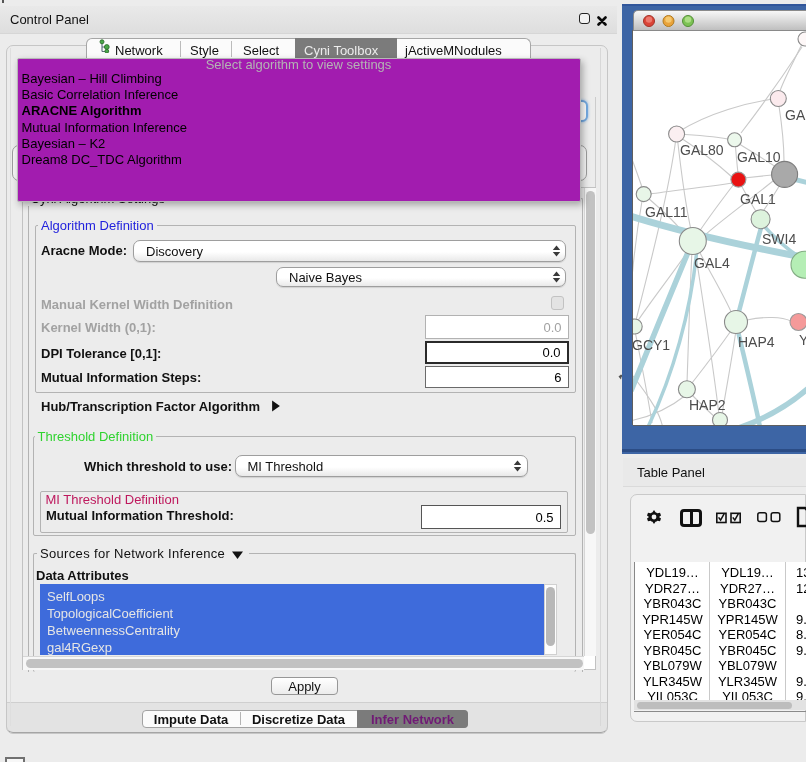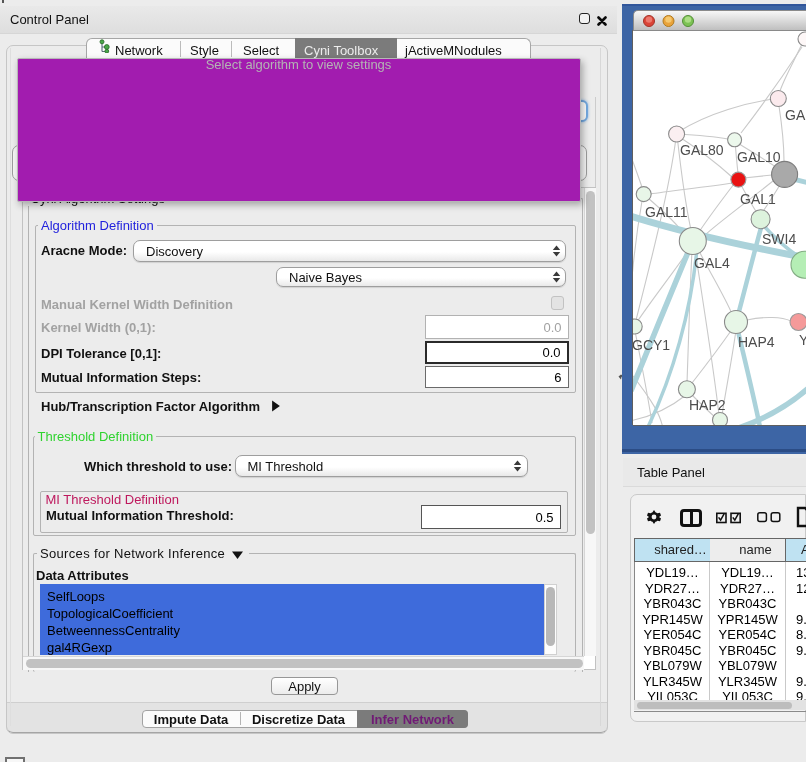--- a/index.html
+++ b/index.html
@@ -123,21 +123,21 @@
     </div>
 
 <div class="group" style="left:33px;top:552.5px;width:541px;height:118px;border-bottom:none;"></div>
 <div class="gtitle lbl" style="left:37px;top:545.5px;letter-spacing:0.33px;">Sources for Network Inference</div>
 <div class="abs" style="left:226px;top:547px;width:23px;height:12px;background:#ececec;"></div>
 <svg class="abs" style="left:231px;top:549.5px;" width="13" height="10" viewBox="0 0 13 10">
       <path d="M1 1.5 L12 1.5 L6.5 9 Z" fill="#111"></path>
     </svg>
 <div class="abs lbl b" style="left:36px;top:567.5px;">Data Attributes</div>
 <div class="abs" style="left:40px;top:584px;width:504px;height:71px;background:#3e6bdb;overflow:hidden;">
-  <div style="font-size:13px;color:#000000;line-height:17px;padding-left:7px;padding-top:4px;">SelfLoops<br>TopologicalCoefficient<br>BetweennessCentrality<br>gal4RGexp</div>
+  <div style="font-size:13px;color:#e5e5e5;line-height:17px;padding-left:7px;padding-top:4px;">SelfLoops<br>TopologicalCoefficient<br>BetweennessCentrality<br>gal4RGexp</div>
 </div>
 <div class="abs" style="left:544px;top:584px;width:13px;height:71px;background:#fdfdfd;border:1px solid #d0d0d0;box-sizing:border-box;"></div>
 <div class="abs" style="left:546px;top:587px;width:9px;height:59px;background:#b8b8b8;border-radius:4.5px;"></div>
 
 <div class="abs" style="left:584px;top:188px;width:11px;height:468px;background:#f7f7f7;border-left:1px solid #d6d6d6;"></div>
 <div class="abs" style="left:585.5px;top:191px;width:9px;height:343px;background:#c2c2c2;border-radius:4.5px;"></div>
 <div class="abs" style="left:23px;top:656px;width:561px;height:13px;background:#f7f7f7;border-top:1px solid #d6d6d6;"></div>
 <div class="abs" style="left:26px;top:659px;width:557px;height:9px;background:#c2c2c2;border-radius:4.5px;"></div>
 <div class="abs" style="left:584px;top:656px;width:11px;height:13px;background:#fff;"></div>
 
@@ -146,20 +146,21 @@
 
 <div class="abs" style="left:142px;top:709.5px;width:326px;height:18px;border:1px solid #a2a2a2;border-radius:4px;background:#fbfbfb;box-sizing:border-box;"></div>
 <div class="abs" style="left:357px;top:709.5px;width:111px;height:18px;background:#7b7b7b;border-radius:0 4px 4px 0;"></div>
 <div class="abs" style="left:240px;top:712px;width:1px;height:13px;background:#b4b4b4;"></div>
 <div class="abs lbl b" style="left:142px;top:712px;width:98px;text-align:center;">Impute Data</div>
 <div class="abs lbl b" style="left:240px;top:712px;width:117px;text-align:center;">Discretize Data</div>
 <div class="abs lbl b" style="left:357px;top:712px;width:111px;text-align:center;color:#701a75;font-weight:bold;">Infer Network</div>
 
 <div class="abs" style="left:16.5px;top:57.5px;width:564px;height:144px;background:#a21caf;border:1px solid #b7b7b7;border-radius:2px;box-shadow:2px 3px 7px rgba(0,0,0,0.30);box-sizing:border-box;">
   <div style="font-size:13px;color:#b4b4b4;text-align:center;margin-top:0;line-height:12.5px;">Select algorithm to view settings</div>
+  <div style="font-size:13px;color:#000;line-height:16.2px;padding-left:4px;">Bayesian – Hill Climbing<br>Basic Correlation Inference<br><span class="b">ARACNE Algorithm</span><br>Mutual Information Inference<br>Bayesian – K2<br>Dream8 DC_TDC Algorithm</div>
 </div>
 
 <svg class="abs" style="left:617.5px;top:373.5px;" width="6" height="6" viewBox="0 0 6 6">
       <path d="M0.5 2.5 L3 0.5 L5.5 2 L3.5 3 L3 5.5 Z" fill="#555"></path>
     </svg>
 
 <div class="abs" style="left:622px;top:4px;width:184px;height:448px;background:#3d65a5;border-top:2px solid #31569b;"></div>
 <div class="abs" style="left:622px;top:449px;width:184px;height:3px;background:#2b4c85;"></div>
 <div class="abs" style="left:633px;top:10px;width:173px;height:21px;background:linear-gradient(#f7f7f7,#bfbfbf);border:1px solid #8a8a8a;border-right:none;border-radius:5px 0 0 0;box-sizing:border-box;"></div>
 <svg class="abs" style="left:641px;top:13px;" width="56" height="16" viewBox="0 0 56 16">
@@ -269,28 +270,20 @@
 <path d="M16.8 5.4 L18.8 8.2 L22.4 1.6" stroke="#111" stroke-width="1.5" fill="none"></path>
 </svg>
 <svg class="abs" style="left:757px;top:512px;" width="24" height="11" viewBox="0 0 24 11">
 <rect x="0.8" y="0.8" width="8.6" height="8.6" rx="2" fill="none" stroke="#111" stroke-width="1.5"></rect>
 <rect x="14.2" y="0.8" width="8.6" height="8.6" rx="2" fill="none" stroke="#111" stroke-width="1.5"></rect>
 </svg>
 <svg class="abs" style="left:796px;top:506px;" width="12" height="22" viewBox="0 0 12 22">
 <path d="M2 2 L9 2 L14 7 L14 20 L2 20 Z" fill="none" stroke="#111" stroke-width="2.4"></path>
 </svg>
 
-<div class="abs" style="left:634px;top:538px;width:172px;height:24px;border-top:1px solid #666;border-bottom:1px solid #666;border-left:1px solid #666;box-sizing:border-box;">
-  <div style="position:absolute;left:0;top:0;width:75px;height:22px;background:#bfe2f2;border-right:1px solid #666;"></div>
-  <div style="position:absolute;left:75px;top:0;width:75px;height:22px;background:#ededed;border-right:1px solid #666;"></div>
-  <div style="position:absolute;left:151px;top:0;width:21px;height:22px;background:#bfe2f2;"></div>
-  <div style="position:absolute;left:8px;top:3px;width:75px;text-align:center;font-size:13px;color:#222;">shared…</div>
-  <div style="position:absolute;left:83px;top:3px;width:75px;text-align:center;font-size:13px;color:#222;">name</div>
-  <div style="position:absolute;left:166px;top:3px;font-size:13px;color:#222;">A</div>
-</div>
 <div class="abs" style="left:634px;top:562px;width:172px;height:139px;background:#fff;border-left:1px solid #888;overflow:hidden;">
   <div style="position:absolute;left:74px;top:0;width:1px;height:139px;background:#c9c9c9;"></div>
   <div style="position:absolute;left:150px;top:0;width:1px;height:139px;background:#c9c9c9;"></div>
   <div style="position:absolute;left:0;top:3px;width:75px;text-align:center;font-size:13px;line-height:15.5px;color:#000;">YDL19…<br>YDR27…<br>YBR043C<br>YPR145W<br>YER054C<br>YBR045C<br>YBL079W<br>YLR345W<br>YIL053C</div>
   <div style="position:absolute;left:75px;top:3px;width:75px;text-align:center;font-size:13px;line-height:15.5px;color:#000;">YDL19…<br>YDR27…<br>YBR043C<br>YPR145W<br>YER054C<br>YBR045C<br>YBL079W<br>YLR345W<br>YIL053C</div>
   <div style="position:absolute;left:161px;top:3px;width:40px;text-align:left;font-size:13px;line-height:15.5px;color:#000;">13<br>12<br>&nbsp;<br>9.<br>8.<br>9.<br>&nbsp;<br>9.<br>9.</div>
 </div>
 <div class="abs" style="left:634px;top:700px;width:172px;height:10px;background:#e2e2e2;"></div>
 <div class="abs" style="left:637px;top:701.5px;width:155px;height:7.5px;background:#bdbdbd;border-radius:4px;"></div>
 <div class="abs" style="left:634px;top:710.5px;width:172px;height:1px;background:#8a8a8a;"></div>

